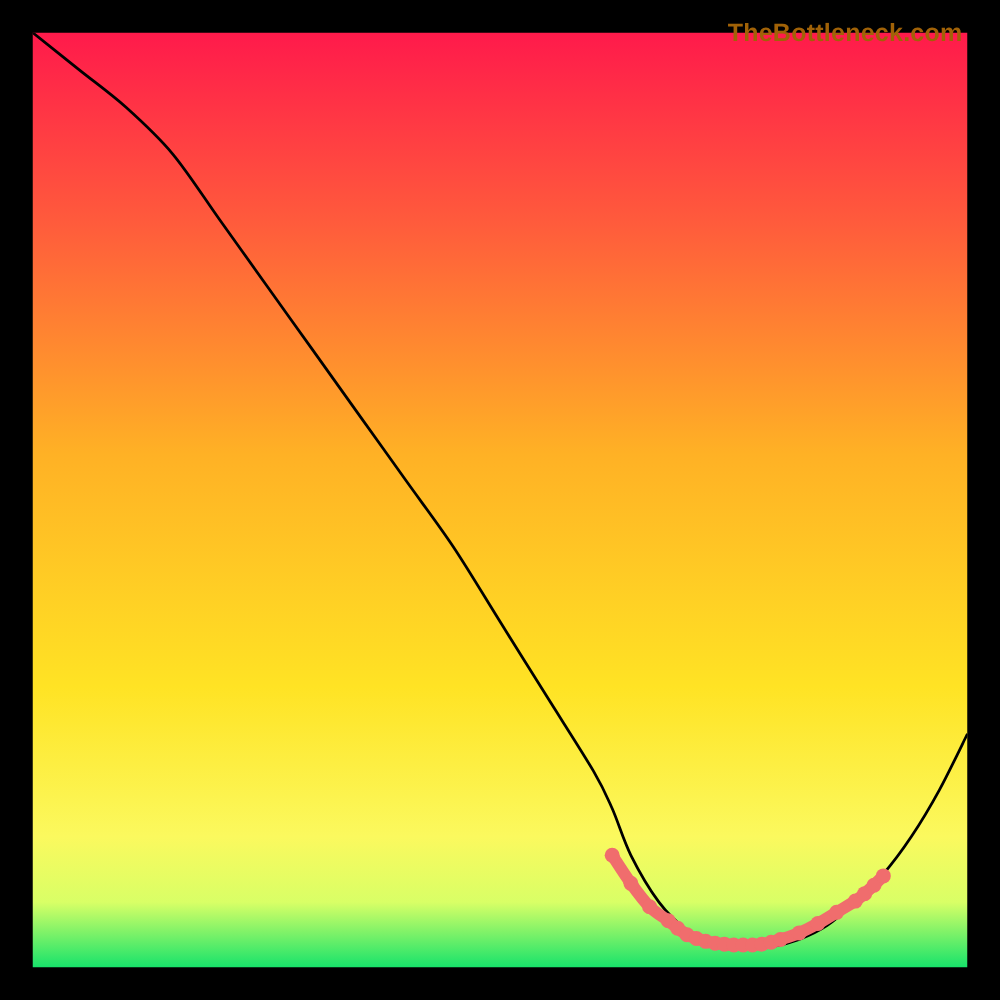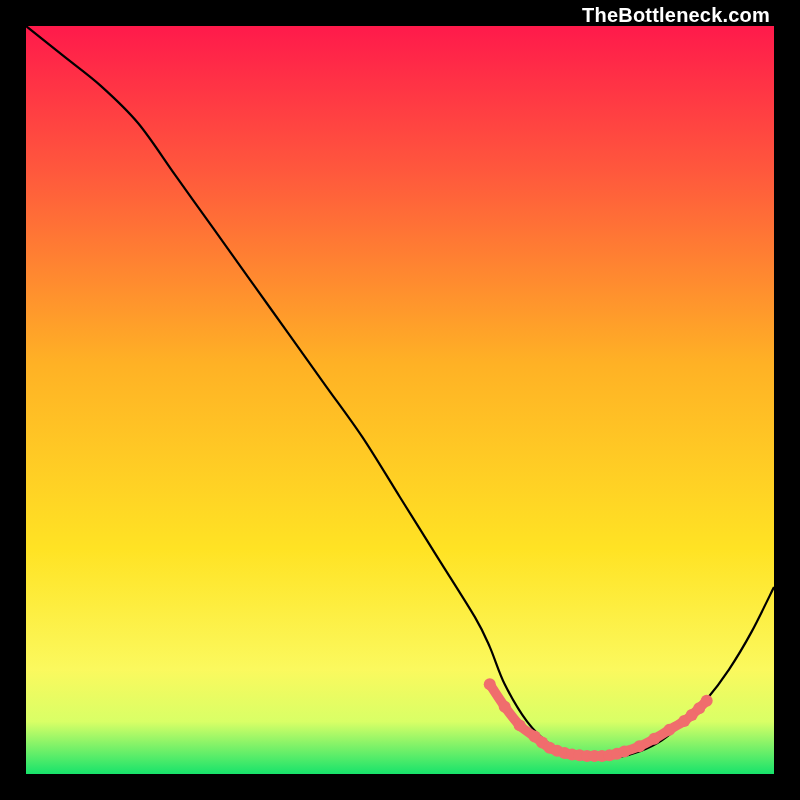--- a/index.html
+++ b/index.html
@@ -20,26 +20,26 @@
   }
   .plot {
     position: absolute;
     left: 0;
     top: 0;
     width: 748px;
     height: 748px;
   }
   .attribution {
     position: absolute;
-    top: 4px;
+    top: 16px;
     right: 30px;
     font-family: Arial, Helvetica, sans-serif;
     font-size: 20px;
     font-weight: bold;
-    color: #ffffff;
+    color: #a16207;
     letter-spacing: 0.2px;
   }
 </style>
 </head>
 <body>
 
 <div class="frame">
   <svg class="plot" viewBox="0 0 748 748" preserveAspectRatio="none">
     <defs>
       <linearGradient id="bg-grad" x1="0" y1="0" x2="0" y2="1">

